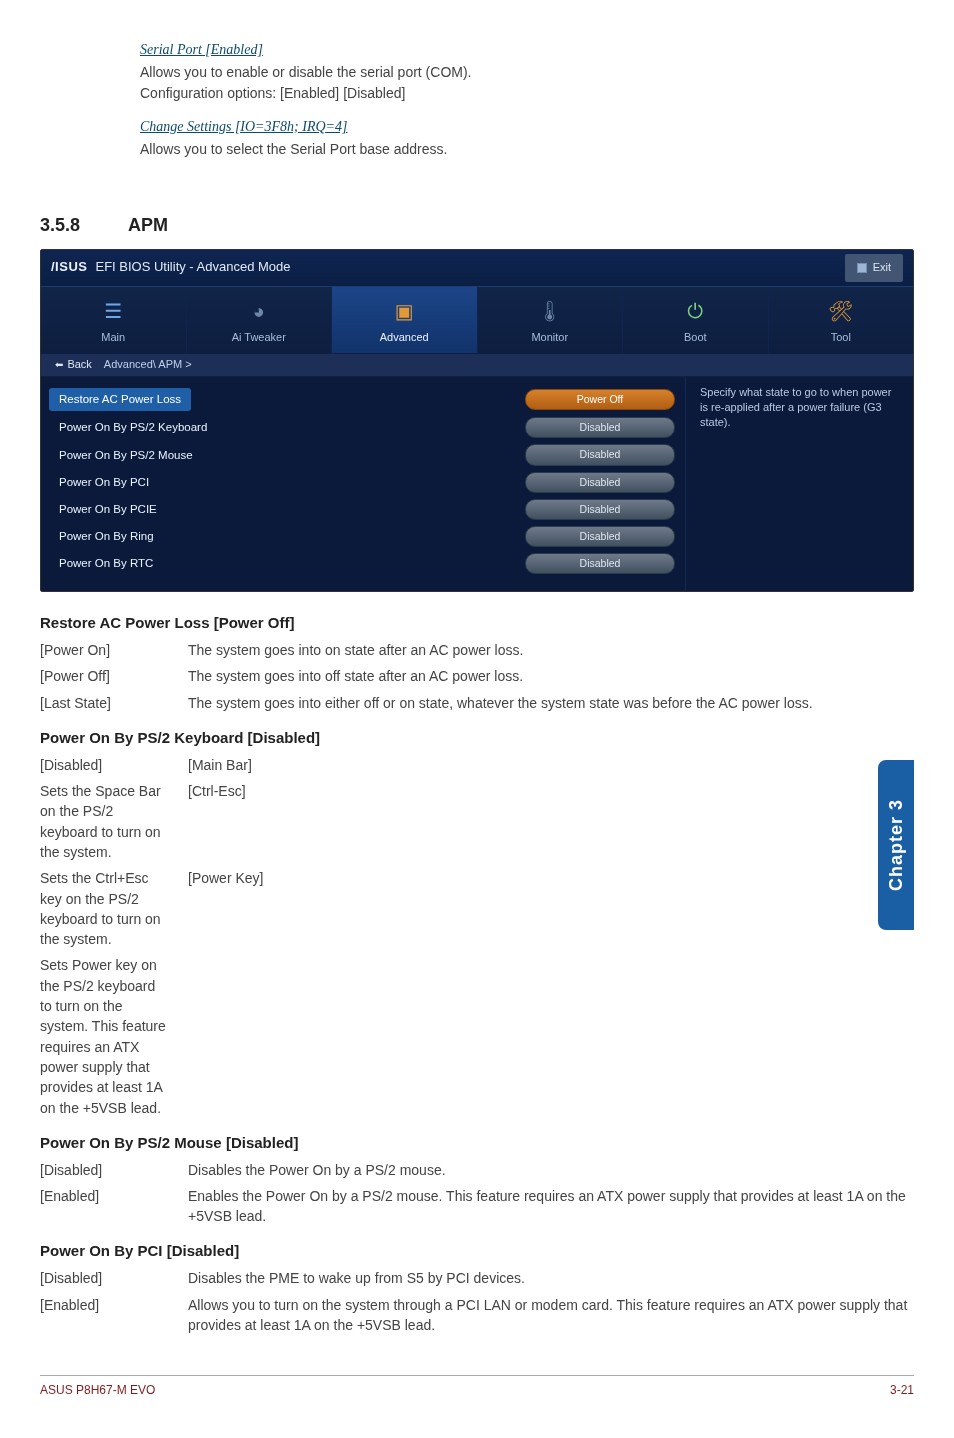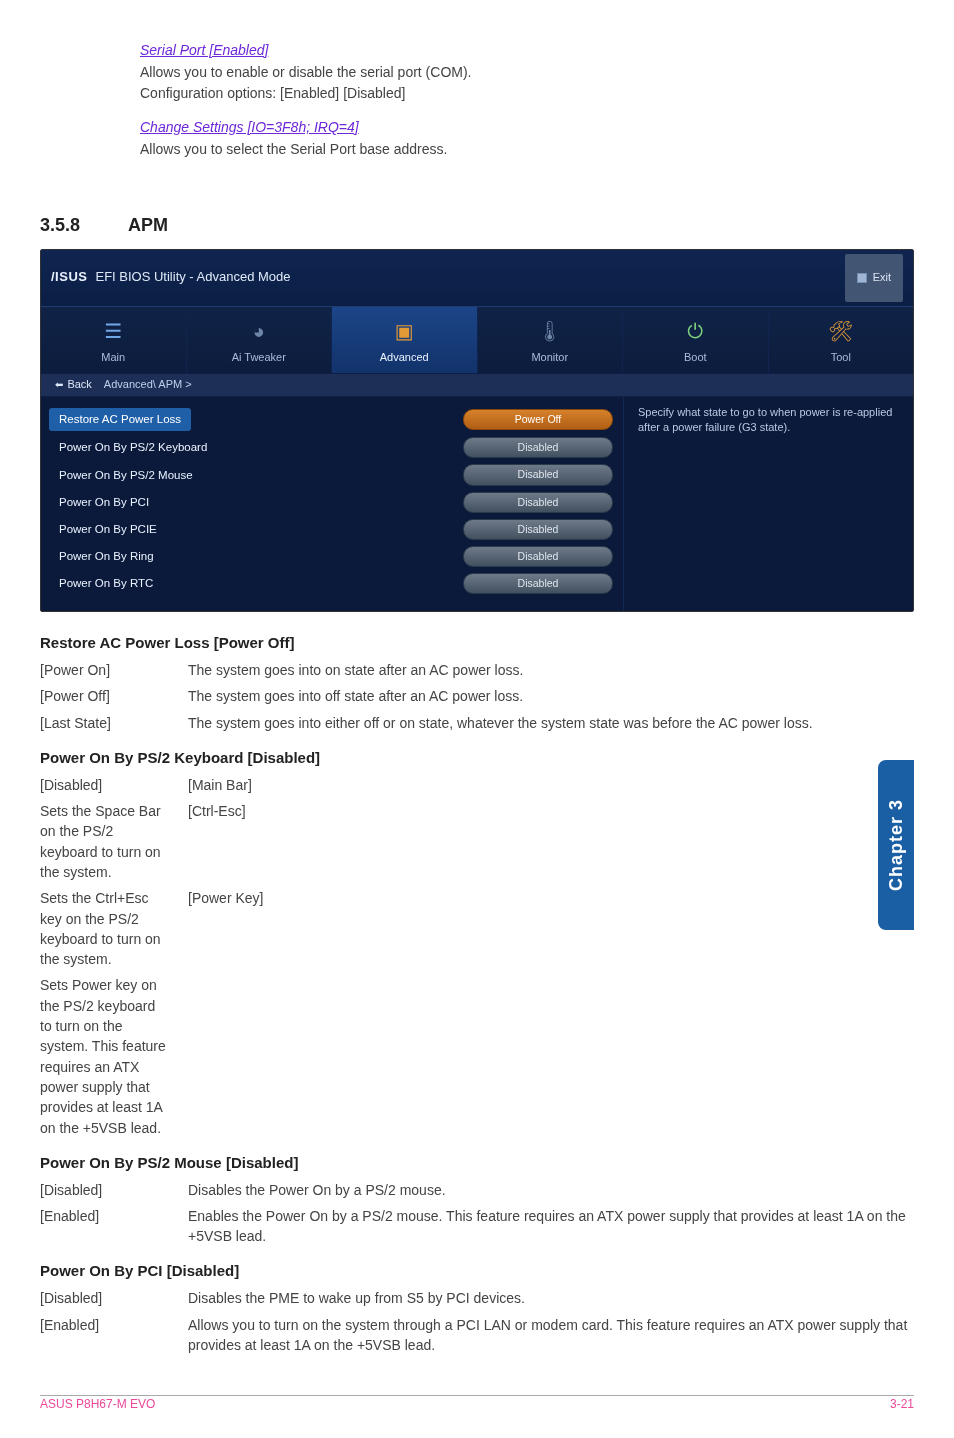--- a/index.html
+++ b/index.html
@@ -6,21 +6,21 @@
   body {
     font-family: Arial, Helvetica, sans-serif;
     background: #fff;
     color: #333;
     width: 954px;
     padding: 0 40px 30px 40px;
     font-size: 14px;
     line-height: 1.45;
   }
   .top-block { margin-left: 100px; margin-bottom: 30px; }
-  .ital-underline { font-style: italic; text-decoration: underline; color: #6d28d9; margin-bottom: 2px; }
+  .ital-underline { font-style: italic; text-decoration: underline; color: #0c4a6e; margin-bottom: 2px; font-family: Liberation Serif, serif; }
   .para { color: #444; margin-bottom: 14px; }
   .section-num-row { display: flex; align-items: baseline; gap: 48px; margin-bottom: 10px; }
   .section-num { font-weight: bold; font-size: 18px; color: #222; margin-top: 23px; }
   .section-title { font-weight: bold; font-size: 18px; color: #222; }
 
   
   .bios {
     border: 1px solid #333;
     background: linear-gradient(#13294f,#0b1a3a 40%,#0b1a3a);
     color: #c9d6ea;
@@ -33,21 +33,21 @@
     display:flex; align-items:center; justify-content:space-between;
     padding:4px 10px;
     background: linear-gradient(#0f2550,#0b1f45);
   }
   .bios-top-left { display:flex; align-items:center; gap:8px; font-size:13px; }
   .bios-brand { color:#eaf0ff; font-weight:bold; letter-spacing:0.5px; }
   .bios-title { color:#dfe8f7; }
   .bios-exit {
     display:flex; align-items:center; gap:6px;
     background:#425674; color:#d9e3f2;
-    padding:16px 12px; font-size:11px; border-radius:2px;
+    padding:6px 12px; font-size:11px; border-radius:2px;
   }
   .bios-exit-icon { width:10px; height:10px; background:#9fb5d4; border:1px solid #7690b5; }
 
   .bios-tabs { display:flex; border-top:1px solid #1f3b70; }
   .bios-tab {
     flex:1; text-align:center; padding:10px 0 8px 0;
     font-size:11px; color:#a9bdd9;
     border-right:1px solid #0f2550;
   }
   .bios-tab:last-child{ border-right:none; }
@@ -68,21 +68,21 @@
   }
   .bios-back{ color:#dce7f7; }
   .bios-back::before{
     content:"\2B05"; margin-right:4px; font-size:10px;
   }
   .bios-crumb{ color:#bcd0ea; }
 
   .bios-body{ display:flex; }
   .bios-left{ flex:1; padding:8px 10px 14px 18px; }
   .bios-right{
-    width:290px; padding:8px 14px 14px 14px;
+    width:228px; padding:8px 14px 14px 14px;
     font-size:11px; color:#b8c9e2; line-height:1.35;
     border-left:1px solid #132a54;
   }
   .bios-row{
     display:flex; align-items:center; justify-content:space-between;
     padding:3px 0;
     font-size:11.5px;
   }
   .bios-row-label{ color:#eaf2ff; }
   .bios-row-label.hl{
@@ -116,23 +116,23 @@
     background:#1a5fa3; color:#fff;
     border-top-left-radius:8px; border-bottom-left-radius:8px;
     display:flex; align-items:center; justify-content:center;
   }
   .side-tab span{
     writing-mode:vertical-rl; transform:rotate(180deg);
     font-weight:bold; font-size:18px; letter-spacing:1px;
   }
 
   .footer{
-    margin-top:40px; 
+    margin-top:40px; padding-top:6px;
     display:flex; justify-content:space-between;
-    font-size:12px; color:#ec4899;
+    font-size:12px; color:#7f1d1d;
     border-top:1px solid #aaa;
   }
   .wrap{ position:relative; }
 </style>
 </head>
 <body>
 <div class="wrap">
 
 <div style="height:40px;"></div>
 

